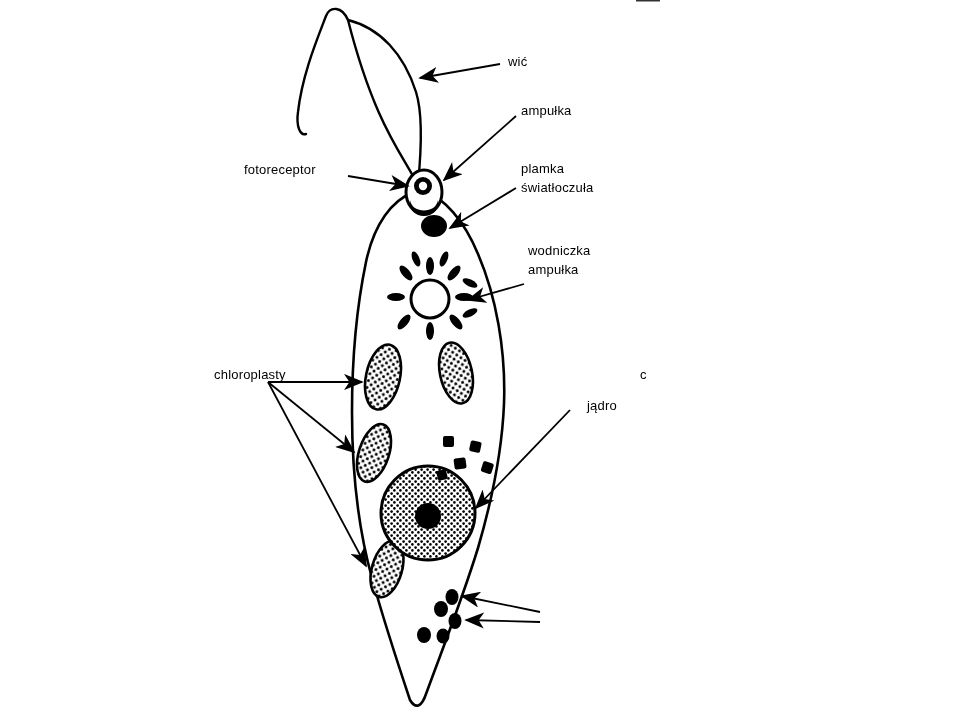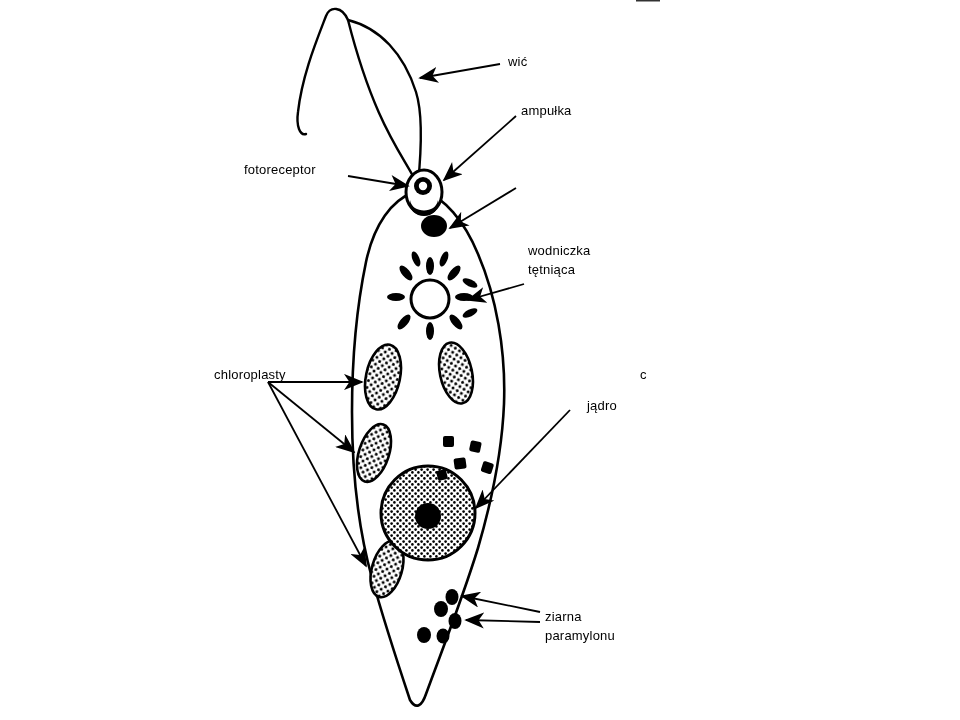--- a/index.html
+++ b/index.html
@@ -154,26 +154,26 @@
 
     <line x1="636" y1="0" x2="660" y2="0" stroke="#000000" stroke-width="3" opacity="0.8"></line>
   </svg>
 
   <div class="lbl lbl-right" style="left:508px; top:52px;">wić</div>
 
   <div class="lbl lbl-right" style="left:521px; top:101px;text-align:center;">ampułka</div>
 
   <div class="lbl lbl-left" style="left:244px; top:160px;">fotoreceptor</div>
 
+  <div class="lbl lbl-right" style="left:521px; top:159px;">plamka
+światłoczuła</div>
 
   <div class="lbl lbl-right" style="left:528px; top:241px;">wodniczka
-tętniąca</div>
+ampułka</div>
 
   <div class="lbl lbl-left" style="left:214px; top:365px;">chloroplasty</div>
 
   <div class="lbl lbl-right" style="left:587px; top:396px;">jądro</div>
 
-  <div class="lbl lbl-right" style="left:545px; top:607px;">ziarna
-paramylonu</div>
 
   <div class="lbl" style="left:640px; top:365px;">c</div>
 
 </div>
 
 </body></html>

